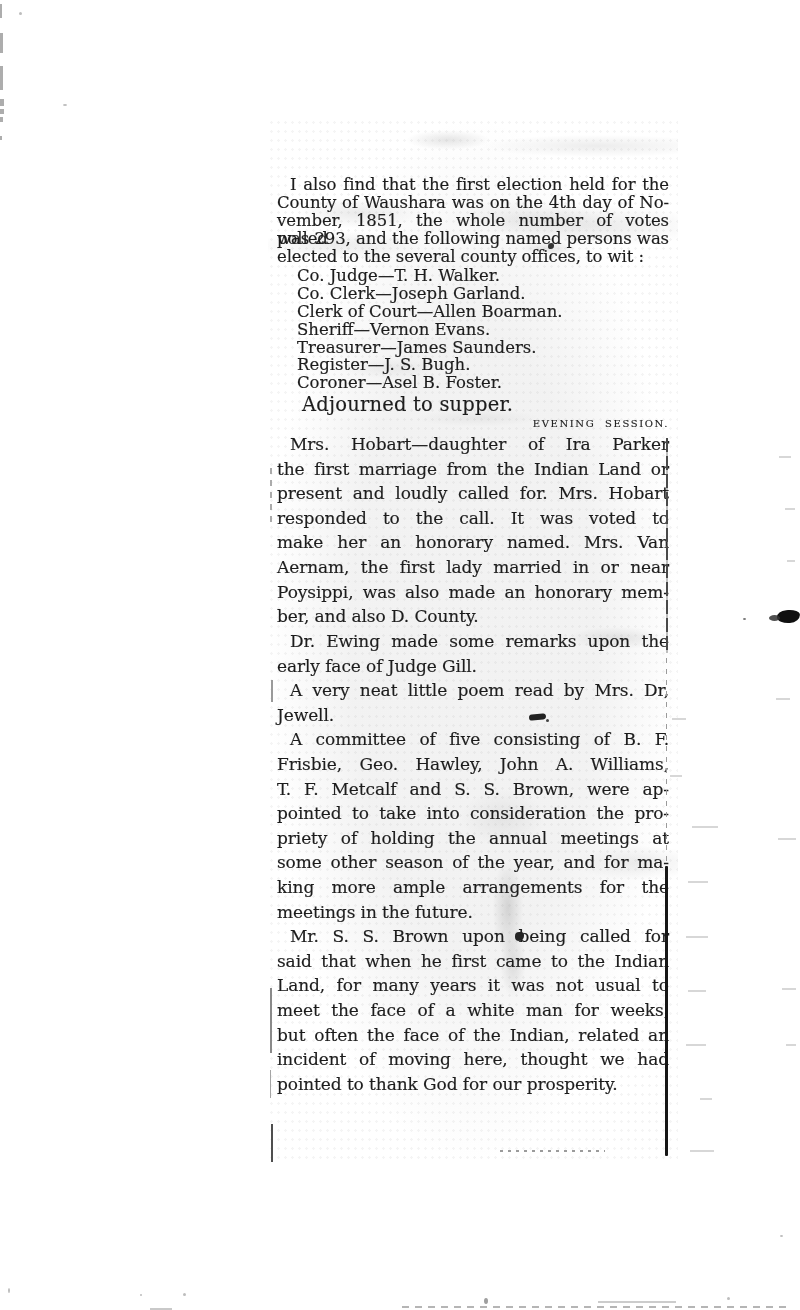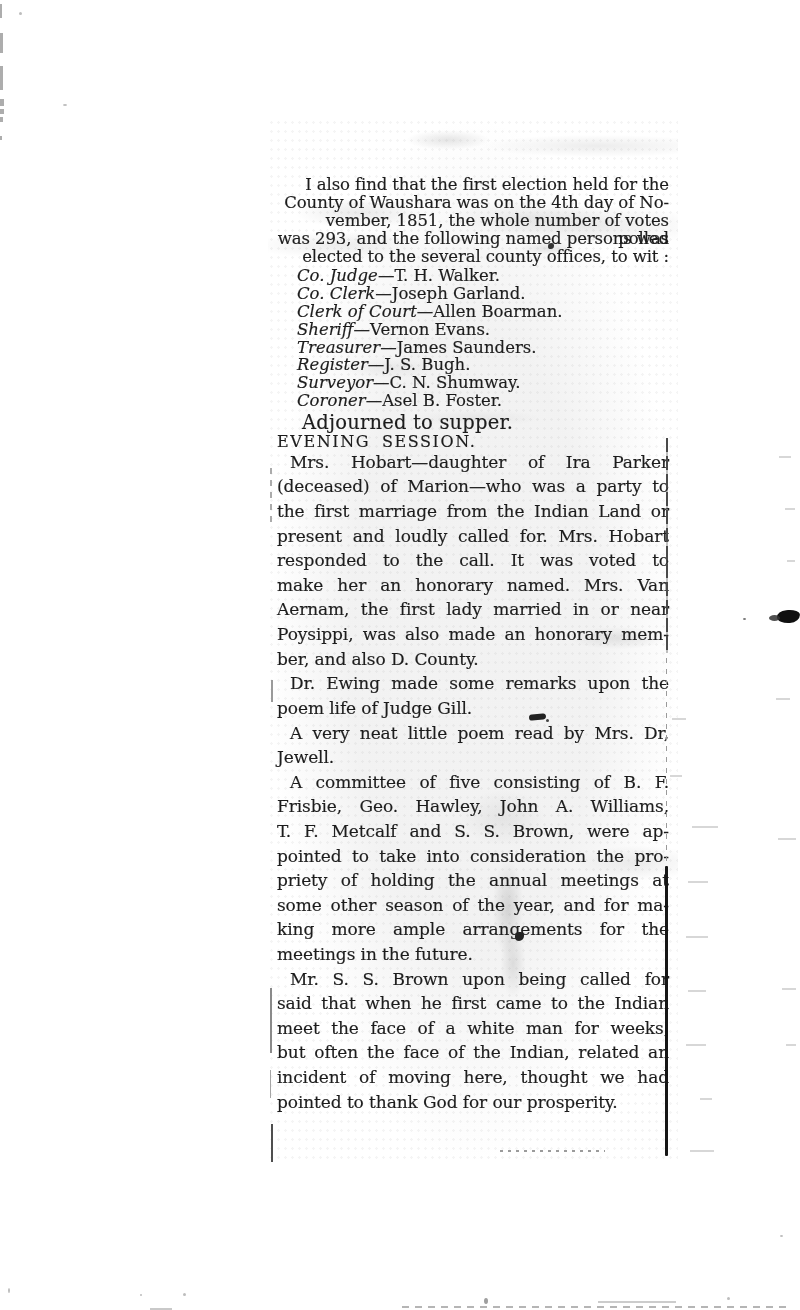--- a/index.html
+++ b/index.html
@@ -7,26 +7,26 @@
     position:relative; width:800px; height:1310px;
     background:#ffffff; overflow:hidden;
     font-family:"DejaVu Serif", serif; color:#1d1d1d;
     -webkit-text-stroke:0.2px rgba(25,25,25,.75);
   }
 
   
   .clip { position:absolute; left:277px; top:136px; width:392px;margin-top:40px; }
 
   .intro { font-size:16.5px; line-height:17.9px; letter-spacing:-0.1px; }
-  .intro > div { height:17.9px;text-align:right; }
+  .intro > div { height:17.9px; }
   .officers { margin-top:2px; font-size:16.5px; line-height:17.8px; padding-left:20px; }
   .officer { height:17.8px; white-space:nowrap; }
-  .officer .office { font-style:italic; }
+  .officer .office { }
   .adjourned { margin-top:2px; font-size:19.5px; line-height:22px; padding-left:25px; letter-spacing:.2px; height:22px; }
-  .heading { font-size:16px; line-height:16px; height:16px; text-align:left; letter-spacing:1.6px; word-spacing:5px; }
+  .heading { font-size:10px; line-height:16px; height:16px; text-align:right; letter-spacing:1.6px; word-spacing:5px; }
   .bodytext { font-size:17px; line-height:24.62px; letter-spacing:-0.1px; }
   .bodytext > div { height:24.62px; }
 
   
   .jl { text-align:justify; text-align-last:justify; }
   .jl::after { content:""; display:inline-block; width:100%; height:0; }
   .ind  { text-indent:13px; }   
 
   
   .art { position:absolute; pointer-events:none; }
@@ -135,60 +135,57 @@
       <div class="officer">
         <span class="office">Sheriff</span><span>—</span><span>Vernon Evans.</span>
       </div>
       <div class="officer">
         <span class="office">Treasurer</span><span>—</span><span>James Saunders.</span>
       </div>
       <div class="officer">
         <span class="office">Register</span><span>—</span><span>J. S. Bugh.</span>
       </div>
       <div class="officer">
-        <span class="office">Surveyor</span><span>—</span><span>C. N. Shumway.</span>
-      </div>
-      <div class="officer">
         <span class="office">Coroner</span><span>—</span><span>Asel B. Foster.</span>
       </div>
     </div>
 
     <div class="adjourned">Adjourned to supper.</div>
 
     <div class="heading">EVENING SESSION.</div>
 
     <div class="bodytext">
 
       <div class="jl ind">Mrs. Hobart—daughter of Ira Parker</div>
-      <div class="jl">(deceased) of Marion—who was a party to</div>
       <div class="jl">the first marriage from the Indian Land or</div>
       <div class="jl">present and loudly called for.  Mrs. Hobart</div>
       <div class="jl">responded to the call.  It was voted to</div>
       <div class="jl">make her an honorary named.  Mrs. Van</div>
       <div class="jl">Aernam, the first lady married in or near</div>
       <div class="jl">Poysippi, was also made an honorary mem-</div>
       <div>ber, and also D. County.</div>
 
       <div class="jl ind">Dr. Ewing made some remarks upon the</div>
-      <div>poem life of Judge Gill.</div>
+      <div>early face of Judge Gill.</div>
 
       <div class="jl ind">A very neat little poem read by Mrs. Dr,</div>
       <div>Jewell.</div>
 
       <div class="jl ind">A committee of five consisting of B. F.</div>
       <div class="jl">Frisbie, Geo. Hawley, John A. Williams,</div>
       <div class="jl">T. F. Metcalf and S. S. Brown, were ap-</div>
       <div class="jl">pointed to take into consideration the pro-</div>
       <div class="jl">priety of holding the annual meetings at</div>
       <div class="jl">some other season of the year, and for ma-</div>
       <div class="jl">king more ample arrangements for the</div>
       <div>meetings in the future.</div>
 
       <div class="jl ind">Mr. S. S. Brown upon being called for</div>
       <div class="jl">said that when he first came to the Indian</div>
+      <div class="jl">Land, for many years it was not usual to</div>
       <div class="jl">meet the face of a white man for weeks,</div>
       <div class="jl">but often the face of the Indian, related an</div>
       <div class="jl">incident of moving here, thought we had</div>
       <div>pointed to thank God for our prosperity.</div>
     </div>
   </div>
 
   <div class="art rule-r-a"></div>
   <div class="art rule-r-b"></div>
   <div class="art rule-r-c"></div>

